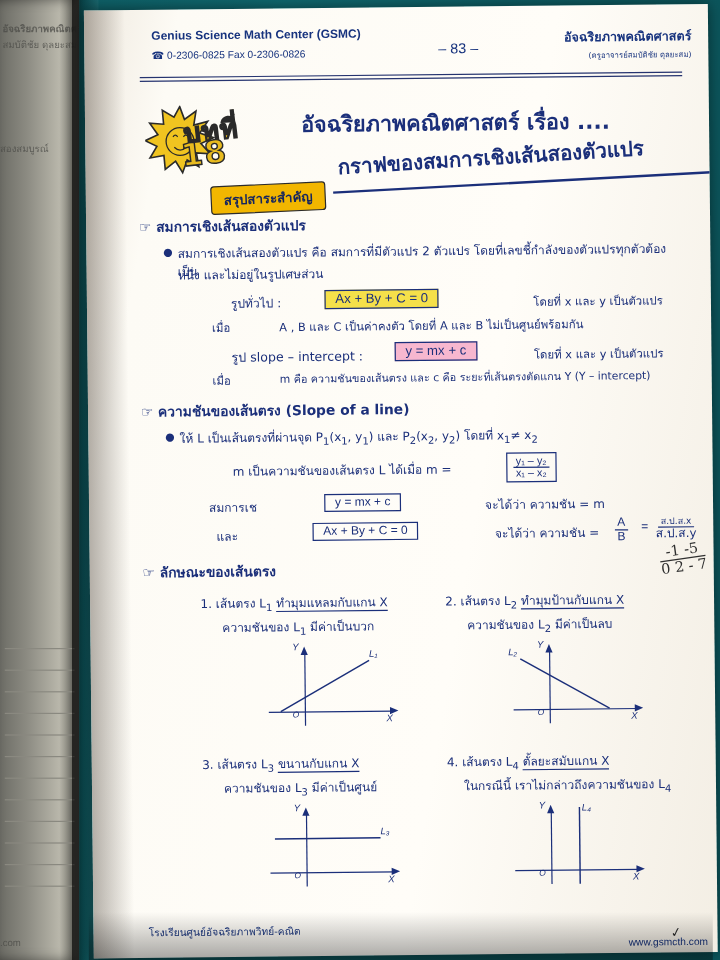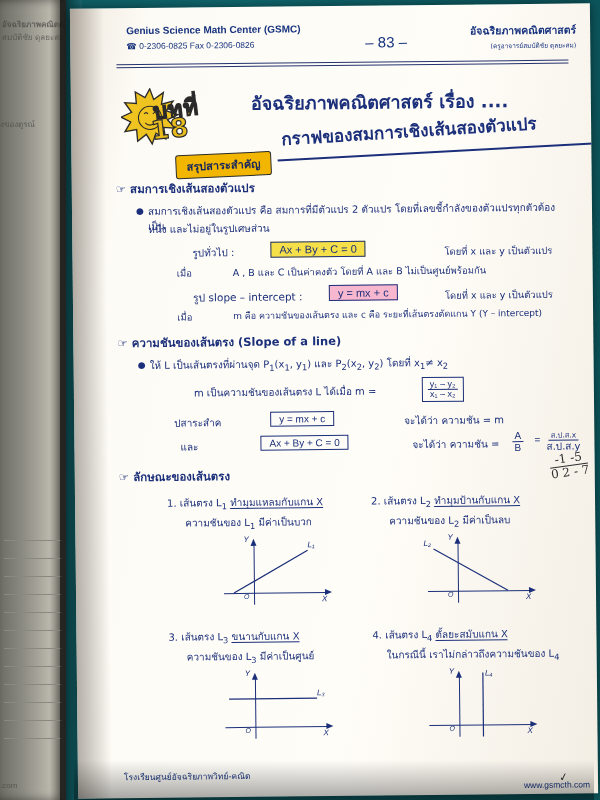--- a/index.html
+++ b/index.html
@@ -39,21 +39,21 @@
     background:linear-gradient(180deg,rgba(0,0,0,0),rgba(0,0,0,.35));
     pointer-events:none;
   }
   
   .th{font-family:"DejaVu Sans", sans-serif;}
   
   .hdr-rule{position:absolute;left:46px;top:56px;width:452px;height:1px;background:#25336f;}
   .hdr-rule2{position:absolute;left:46px;top:58.5px;width:452px;height:1px;background:#25336f;}
   .gsmc{position:absolute;left:56px;top:17px;font-size:10px;font-weight:bold;color:#17337e;}
   .phone{position:absolute;left:56px;top:33px;font-size:8.5px;color:#17337e;}
-  .pageno{position:absolute;left:295px;top:28px;font-size:15px;color:#17337e;}
+  .pageno{position:absolute;left:295px;top:28px;font-size:12px;color:#17337e;}
   .hdr-right{position:absolute;right:14px;top:18px;text-align:right;color:#17337e;}
   .hdr-right .l1{font-size:10.5px;font-weight:bold;}
   .hdr-right .l2{font-size:6.5px;margin-top:2px;}
   
   .lp-h1{position:absolute;left:2px;top:18px;font-size:8.5px;font-weight:bold;color:#2b2b2b;}
   .lp-h2{position:absolute;left:2px;top:31px;font-size:6.5px;color:#2b2b2b;}
   .lp-h3{position:absolute;left:0px;top:118px;font-size:8px;color:#3a3a38;}
   .lp-url{position:absolute;left:0px;bottom:10px;font-size:8px;color:#3a3a38;}
   .lp-lines{position:absolute;left:4px;top:540px;width:58px;}
   .lp-lines div{height:1px;background:#8a8980;margin-bottom:17px;}
@@ -111,21 +111,21 @@
   .scribble{position:absolute;right:30px;bottom:10px;font-size:11px;color:#2b2b2b;transform:rotate(-10deg);}
 </style>
 </head>
 <body>
 
 <div class="desk"></div>
 
 <div class="left-page">
   <div class="ghost lp-h1 th">อัจฉริยภาพคณิตศาสตร์</div>
   <div class="ghost lp-h2 th">สมบัติชัย ดุลยะสม</div>
-  <div class="ghost lp-h3 th">งของตูรณ์</div>
+  <div class="ghost lp-h3 th">สองสมบูรณ์</div>
   <div class="lp-lines">
     <div></div>
       <div></div>
       <div></div>
       <div></div>
       <div></div>
       <div></div>
       <div></div>
       <div></div>
       <div></div>
@@ -208,21 +208,21 @@
   </div>
 
   <div class="sec th" style="left:120px;top:378px;font-size:10px;">m เป็นความชันของเส้นตรง L ได้เมื่อ  m =</div>
   <div class="sec" style="left:348px;top:372px;border:1.2px solid #1b2f7a;padding:1px 5px;">
     <span class="frac">
       <span class="num">y₁ – y₂</span><br>
       <span>x₁ – x₂</span>
     </span>
   </div>
 
-  <div class="sec th" style="left:100px;top:408px;font-size:10px;">ปสาระสำค</div>
+  <div class="sec th" style="left:100px;top:408px;font-size:10px;">สมการเช</div>
   <div class="sec" style="left:196px;top:405px;">
     <span class="boxed" style="font-size:10px;">y = mx + c</span>
   </div>
   <div class="sec th" style="left:330px;top:408px;font-size:10px;">จะได้ว่า  ความชัน =  m</div>
 
   <div class="sec th" style="left:106px;top:432px;font-size:10px;">และ</div>
   <div class="sec" style="left:186px;top:429px;">
     <span class="boxed" style="font-size:10px;">Ax + By + C = 0</span>
   </div>
   <div class="sec th" style="left:338px;top:432px;font-size:10px;">จะได้ว่า  ความชัน  =</div>

